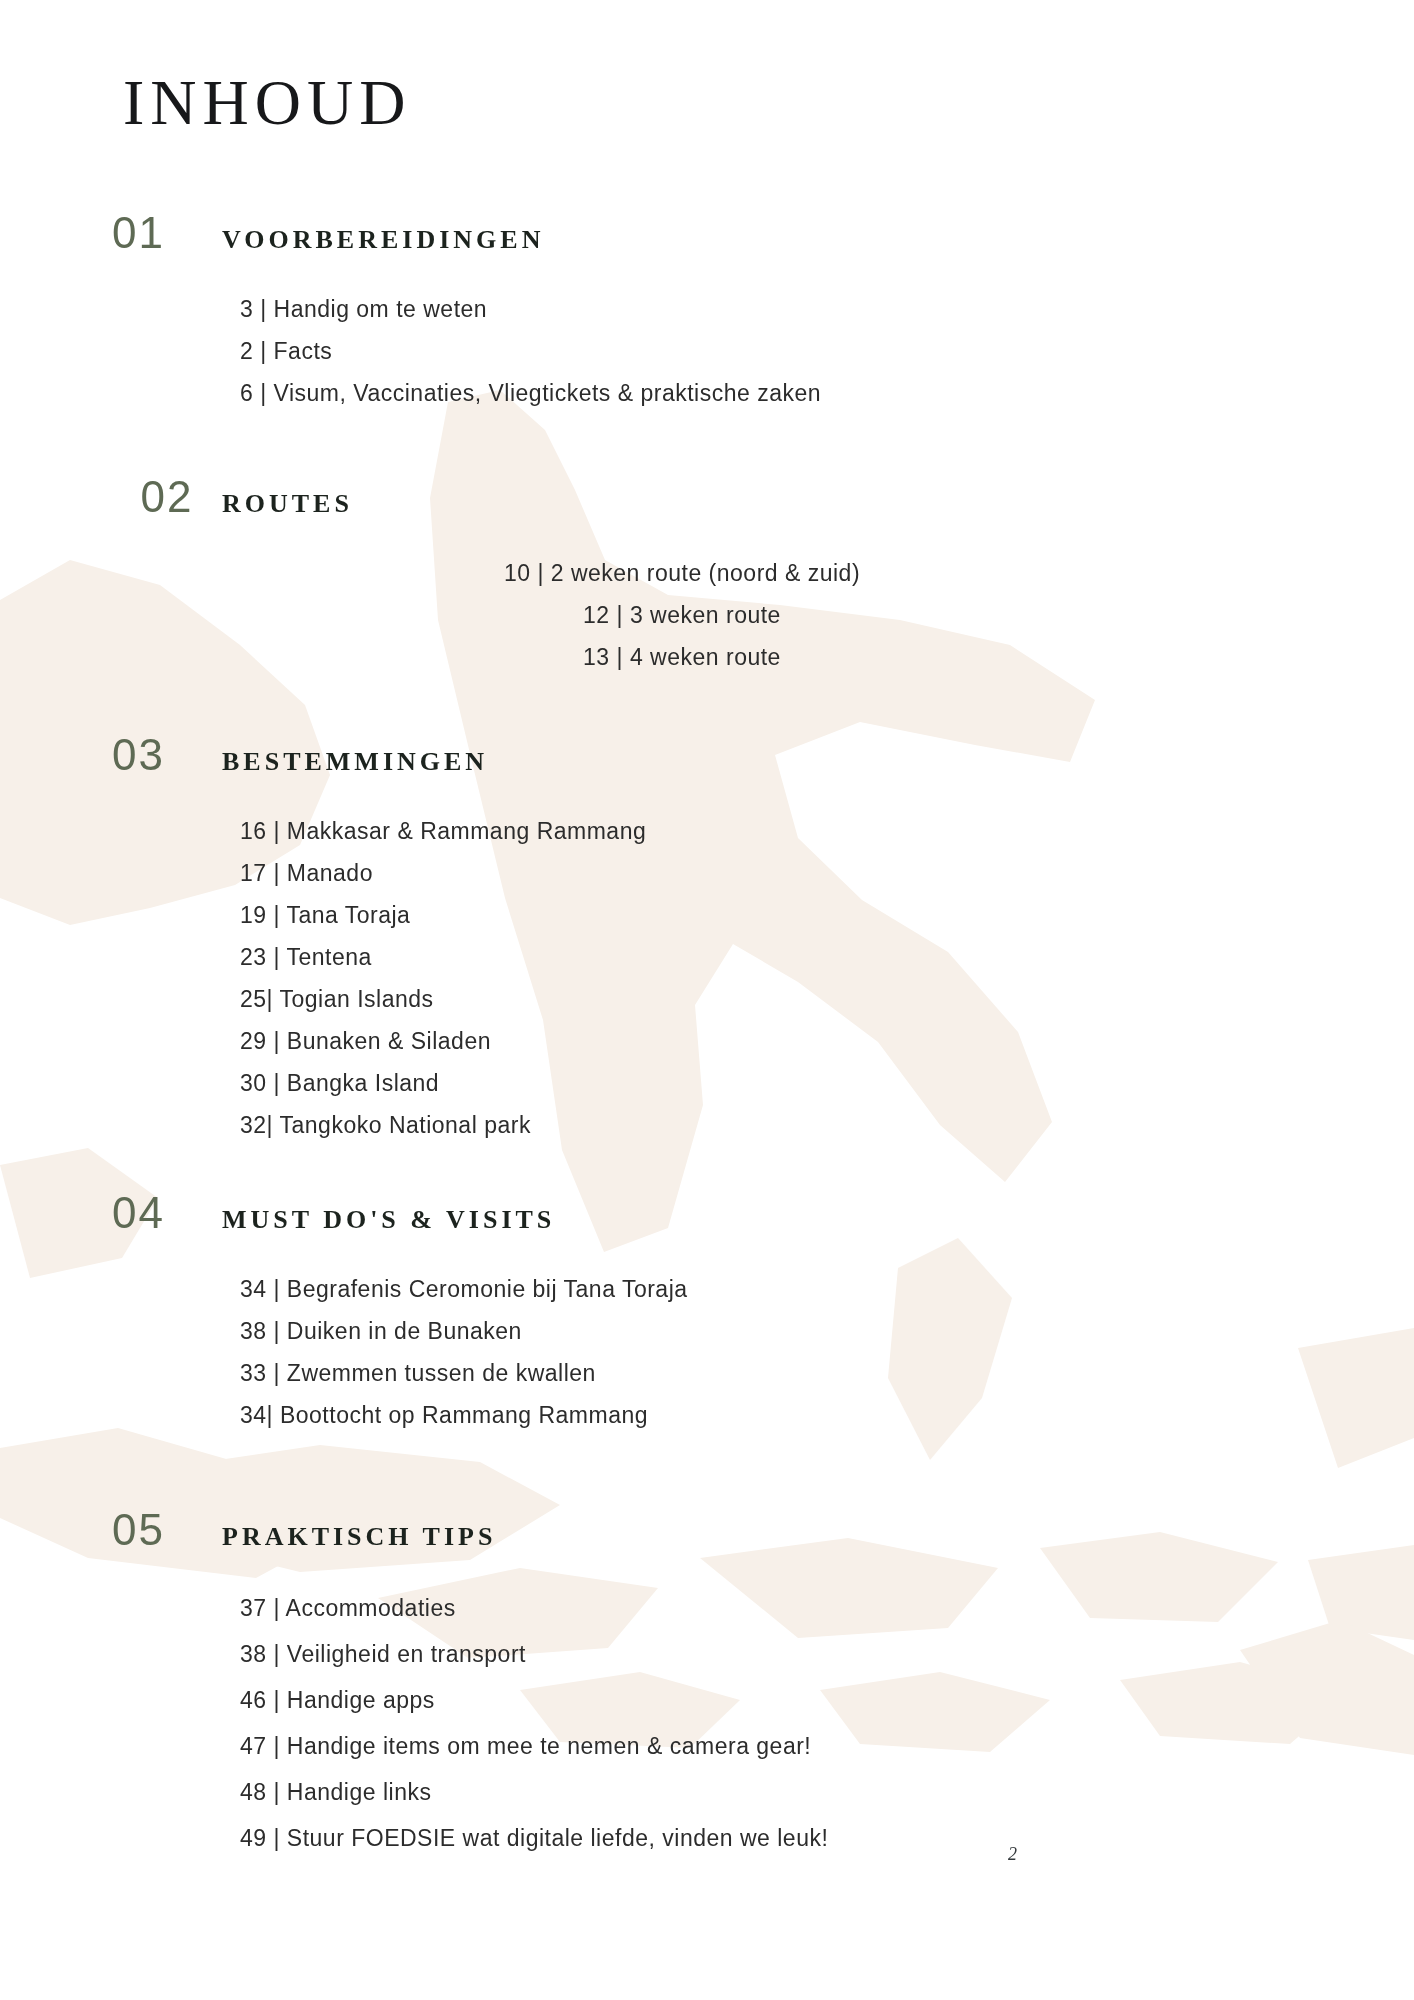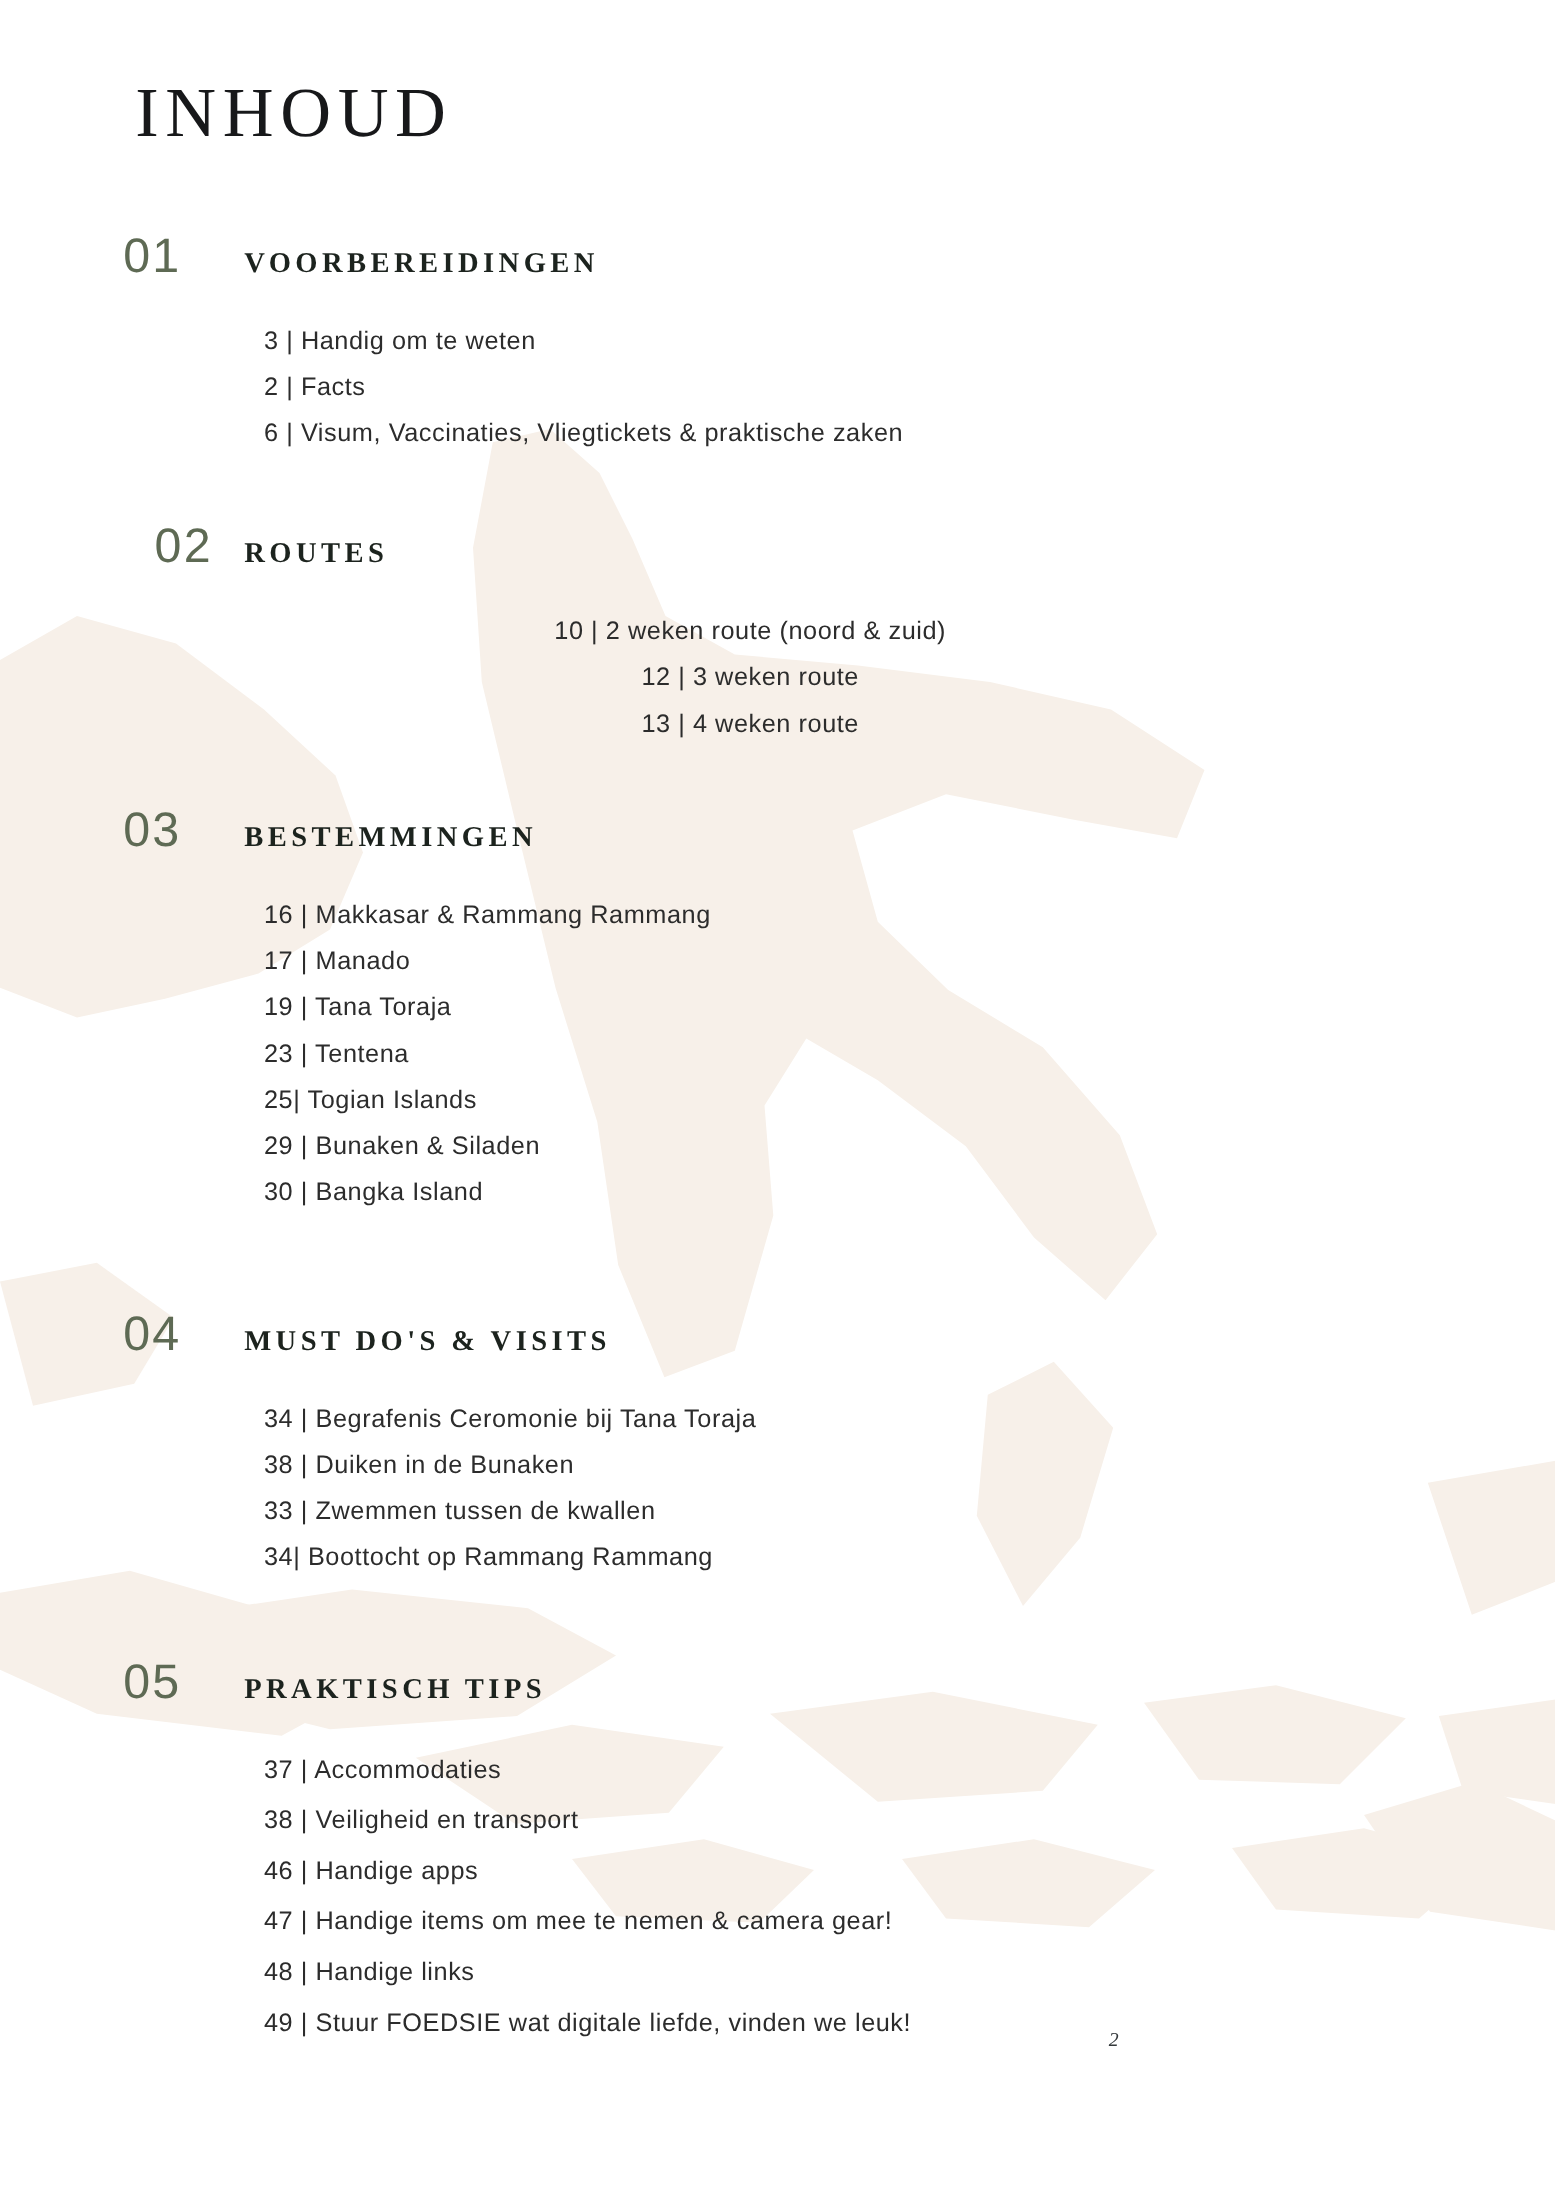--- a/index.html
+++ b/index.html
@@ -110,20 +110,21 @@
       <h2 class="section-heading">BESTEMMINGEN</h2>
     </div>
     <ul class="section-items">
           <li>16 | Makkasar &amp; Rammang Rammang</li>
           <li>17 | Manado</li>
           <li>19 | Tana Toraja</li>
           <li>23 | Tentena</li>
           <li>25| Togian Islands</li>
           <li>29 | Bunaken &amp; Siladen</li>
           <li>30 | Bangka Island</li>
+          <li>32| Tangkoko National park</li>
         </ul>
   </section>
 
   <section class="toc-section">
     <div class="section-header">
       <span class="section-number">04</span>
       <h2 class="section-heading">MUST DO'S &amp; VISITS</h2>
     </div>
     <ul class="section-items">
           <li>34 | Begrafenis Ceromonie bij Tana Toraja</li>

